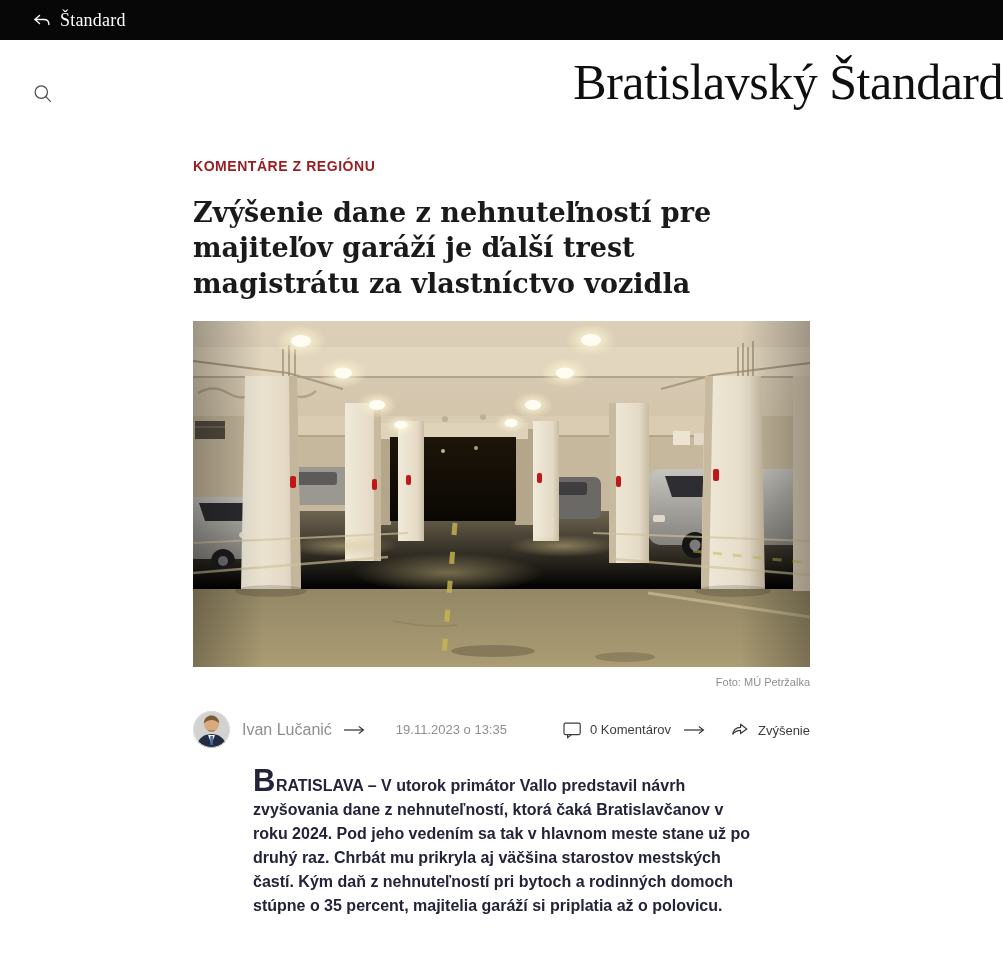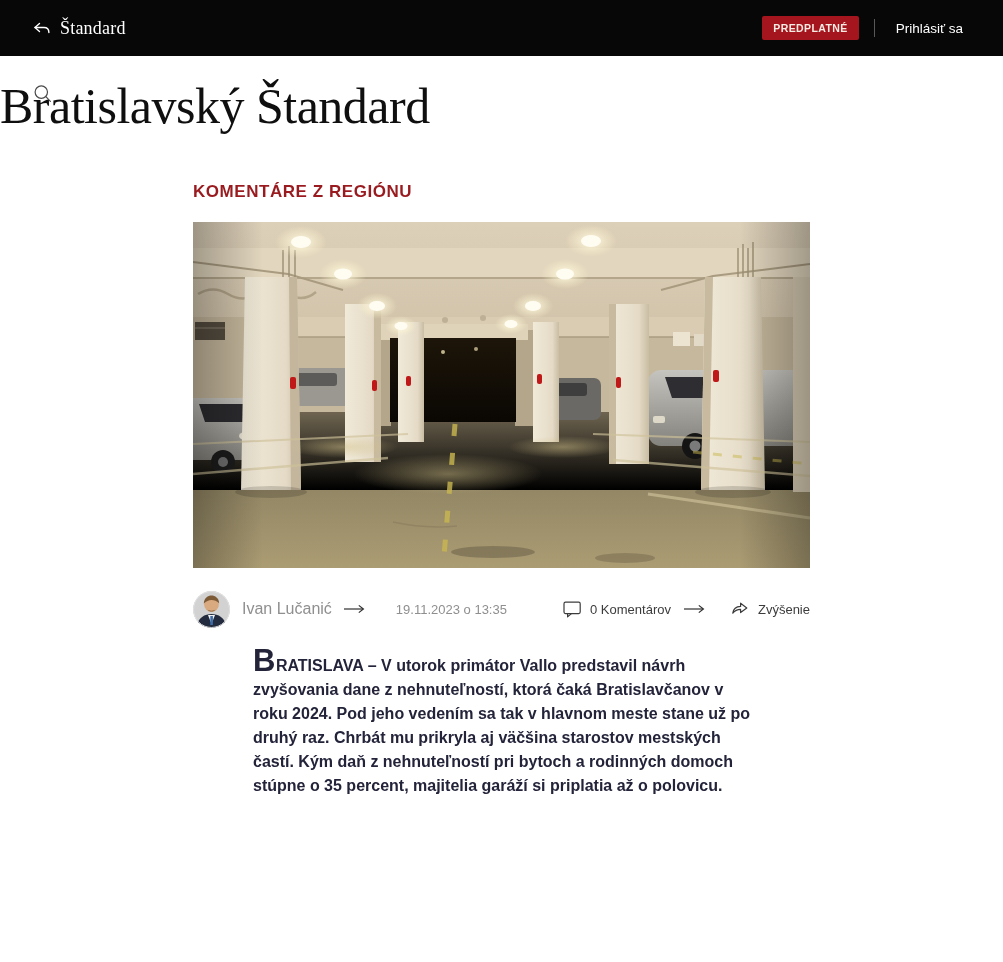--- a/index.html
+++ b/index.html
@@ -2,60 +2,60 @@
 <html><head>
 <meta charset="utf-8">
 <style>
   html,body{margin:0;padding:0;}
   body{
     width:1003px;height:962px;overflow:hidden;background:#ffffff;
     font-family:"Liberation Sans", sans-serif;position:relative;
   }
   
   .topbar{
-    background:#070707;height:56px;display:flex;align-items:center;
+    background:#070707;height:40px;display:flex;align-items:center;
     justify-content:space-between;padding:0 34px 0 33px;box-sizing:border-box;
   }
   .brand{display:flex;align-items:center;gap:9px;color:#ffffff;cursor:pointer;}
   .brand-name{font-family:"Liberation Serif", serif;font-size:18px;letter-spacing:.2px;}
   .topbar-right{display:flex;align-items:center;gap:15px;}
   .subscribe-btn{
     background:#a4151d;color:#f7ece4;font-family:"Liberation Sans",sans-serif;
     font-size:10.5px;font-weight:bold;letter-spacing:.4px;padding:6px 11px;
     border:none;border-radius:2px;cursor:pointer;
   }
   .divider{width:1px;height:18px;background:#585858;}
   .login{color:#ffffff;font-size:13.5px;cursor:pointer;background:none;border:none;font-family:"Liberation Sans",sans-serif;}
   
   .search-btn{position:absolute;left:31px;top:82px;background:none;border:none;cursor:pointer;padding:2px;}
   
-  .masthead{text-align:left;padding-top:22px;}
+  .masthead{text-align:right;padding-top:14px;}
   .masthead h1{
     margin:0;font-family:"Liberation Serif", serif;font-weight:400;
     font-size:50px;color:#0f0f0f;letter-spacing:-.5px;line-height:1.15;cursor:pointer;
   }
   
   .content{width:617px;margin-left:193px;}
   .category{
-    display:inline-block;margin-top:46px;color:#9a1b1f;font-size:17px;
+    display:inline-block;margin-top:46px;color:#9a1b1f;font-size:14px;
     font-weight:bold;letter-spacing:.55px;text-decoration:none;cursor:pointer;
   }
   .headline{
     margin:20px 0 0;font-family:"DejaVu Serif","Liberation Serif",serif;
     font-weight:600;font-size:27px;line-height:1.32;color:#1a1a1a;
   }
   .hero{margin-top:20px;width:617px;height:346px;display:block;}
   .credit{text-align:right;color:#8e8e8e;font-size:11px;margin-top:9px;}
   
   .meta-row{margin-top:23px;display:flex;align-items:center;}
   .avatar{width:37px;height:37px;border-radius:50%;overflow:hidden;flex:0 0 37px;cursor:pointer;background:#d8d8d8;}
   .author-name{margin-left:12px;color:#8f8f8f;font-size:16px;cursor:pointer;}
   .meta-arrow{margin-left:11px;display:flex;align-items:center;}
   .pub-date{margin-left:30px;color:#8f8f8f;font-size:13px;}
-  .meta-right{margin-left:auto;display:flex;align-items:center;gap:24px;}
+  .meta-right{margin-left:auto;display:flex;align-items:flex-end;gap:24px;}
   .meta-btn{
     display:flex;align-items:center;gap:8px;background:none;border:none;
     color:#3c3c3c;font-size:13px;cursor:pointer;font-family:"Liberation Sans",sans-serif;padding:0;
   }
   
   .article-body{
     margin:26px 0 0 60px;width:500px;color:#23233a;font-size:16px;
     font-weight:600;line-height:1.5;font-family:Liberation Sans, sans-serif;
   }
   .article-body p{margin:0 0 19px;}
@@ -67,44 +67,40 @@
 <header class="topbar">
   <div class="brand">
     <span style="display:flex;">
       <svg width="18" height="16" viewBox="0 0 18 16">
         <path d="M6.5 3.5 L2 7.5 L6.5 11.5" fill="none" stroke="#ffffff" stroke-width="1.4" stroke-linecap="round" stroke-linejoin="round"></path>
         <path d="M2 7.5 H11 C14.1 7.5 15.9 9.7 15.9 12.6" fill="none" stroke="#ffffff" stroke-width="1.4" stroke-linecap="round"></path>
       </svg>
     </span>
     <span class="brand-name">Štandard</span>
   </div>
-  <div class="topbar-right">
-    <button class="subscribe-btn">PREDPLATNÉ</button>
-    <span class="divider"></span>
-    <button class="login">Prihlásiť sa</button>
-  </div>
 </header>
 
 <button class="search-btn">
   <span style="display:flex;">
     <svg width="21" height="21" viewBox="0 0 21 21">
       <circle cx="8.3" cy="8.1" r="6.2" fill="none" stroke="#4a4a4a" stroke-width="1.2"></circle>
       <line x1="12.9" y1="12.7" x2="17.4" y2="17.4" stroke="#4a4a4a" stroke-width="1.2" stroke-linecap="round"></line>
     </svg>
   </span>
 </button>
 
 <div class="masthead">
   <h1>Bratislavský Štandard</h1>
 </div>
 
 <main class="content">
 
   <a class="category">KOMENTÁRE Z REGIÓNU</a>
 
+  <h2 class="headline">Zvýšenie dane z nehnuteľností pre majiteľov garáží je ďalší trest magistrátu za vlastníctvo vozidla</h2>
 
   
   <svg class="hero" viewBox="0 0 617 346" preserveAspectRatio="none">
     <defs>
       <linearGradient id="ceil" x1="0" y1="0" x2="0" y2="1">
         <stop offset="0" stop-color="#ddd0b9"></stop>
           <stop offset="1" stop-color="#c7b99e"></stop>
       </linearGradient>
       <linearGradient id="floor" x1="0" y1="0" x2="0" y2="1">
         <stop offset="0" stop-color="#6e6450"></stop>
@@ -273,20 +269,21 @@
     </g>
     <line x1="500" y1="230" x2="617" y2="242" stroke="#c9b750" stroke-width="3" stroke-dasharray="9 11" opacity="0.5"></line>
     <ellipse cx="300" cy="330" rx="42" ry="6" fill="#5e5440" opacity="0.45"></ellipse>
     <ellipse cx="432" cy="336" rx="30" ry="5" fill="#5e5440" opacity="0.35"></ellipse>
     <path d="M200,300 q32,7 64,4" fill="none" stroke="#8a7c5e" stroke-width="1.5" opacity="0.6"></path>
 
     <rect x="0" y="0" width="70" height="346" fill="url(#vigL)"></rect>
     <rect x="547" y="0" width="70" height="346" fill="url(#vigR)"></rect>
   </svg>
 
+  <div class="credit">Foto: MÚ Petržalka</div>
 
   
   <div class="meta-row">
     <span class="avatar">
       <svg width="37" height="37" viewBox="0 0 37 37">
         <defs>
             <clipPath id="av">
               <circle cx="18.5" cy="18.5" r="18.5"></circle>
             </clipPath>
           </defs>

